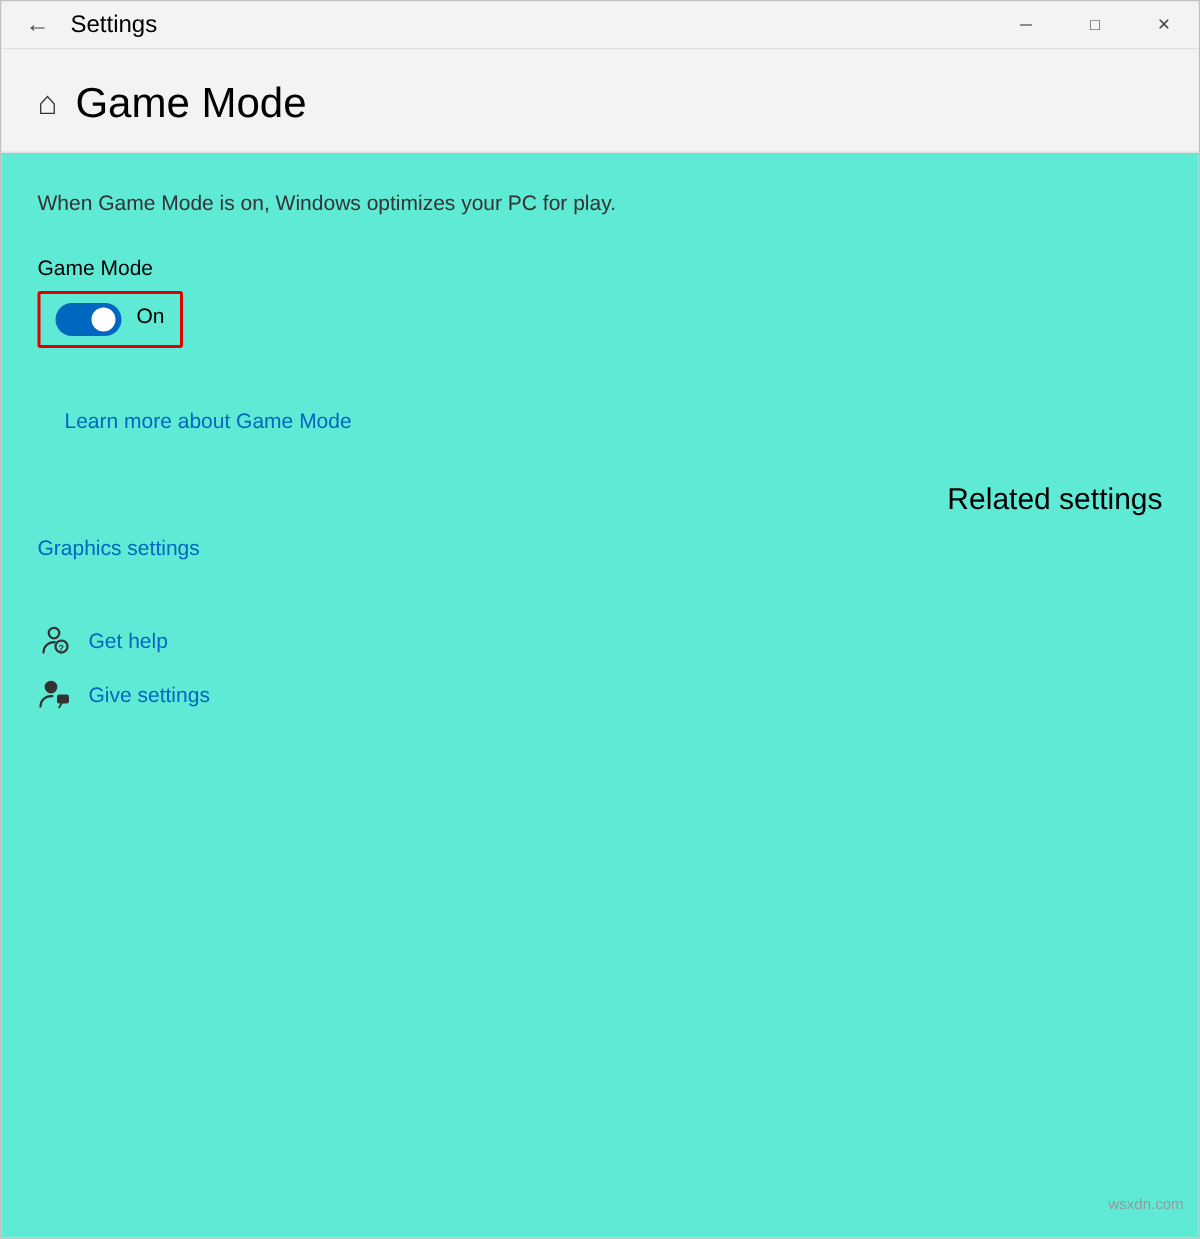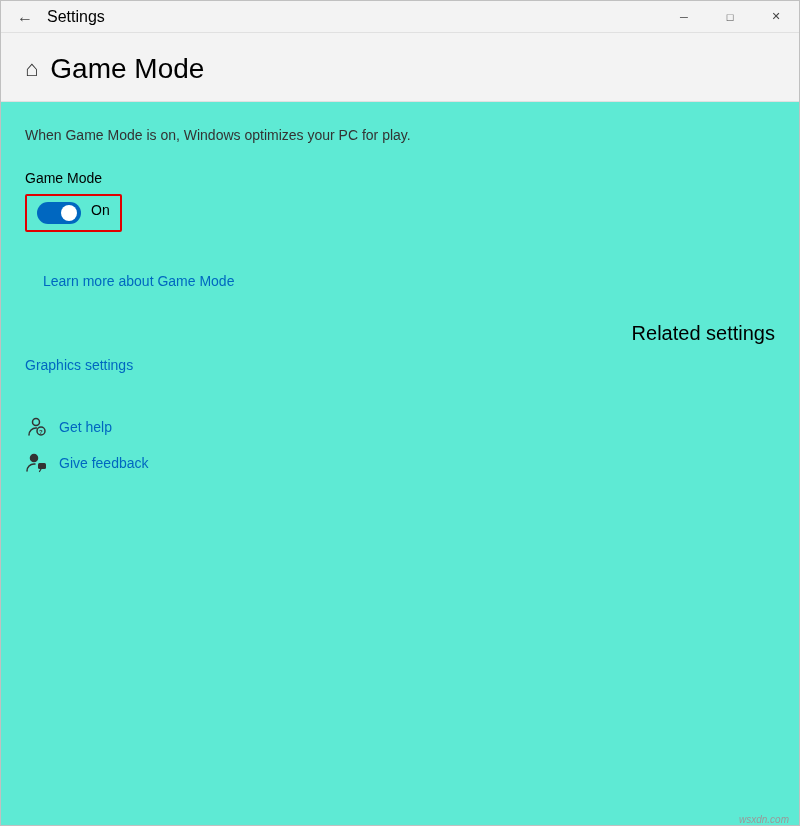--- a/index.html
+++ b/index.html
@@ -230,26 +230,25 @@
 
     .help-link {
       color: #0067c0;
       text-decoration: none;
       font-size: 14px;
     }
 
     
     .watermark {
       position: absolute;
-      bottom: 0;
+      bottom: 16px;
       right: 10px;
       font-size: 10px;
       color: #999;
       z-index: 10;
-      font-style: italic;
     }
   </style>
 </head>
 <body>
 
 <div class="window">
 
   <div class="title-bar">
     <div class="title-bar-left">
       <button class="back-btn">←</button>
@@ -308,19 +307,19 @@
       <div class="help-item">
         <span class="help-icon">
 
           <svg width="22" height="22" viewBox="0 0 22 22" fill="none" xmlns="http://www.w3.org/2000/svg">
             <circle cx="9" cy="6" r="3.5" stroke="#333" stroke-width="1.5" fill="#333"></circle>
             <path d="M2 19c0-3.866 3.134-7 7-7h1" stroke="#333" stroke-width="1.5" fill="none" stroke-linecap="round"></path>
             <rect x="13" y="11" width="8" height="6" rx="1.5" fill="#333"></rect>
             <path d="M16 17l-1.5 2.5" stroke="#333" stroke-width="1.2" stroke-linecap="round"></path>
           </svg>
         </span>
-        <a class="help-link">Give feedback</a>
+        <a class="help-link">Give settings</a>
       </div>
     </div>
   </div>
 
   <div class="watermark">wsxdn.com</div>
 </div>
 
 </body></html>

